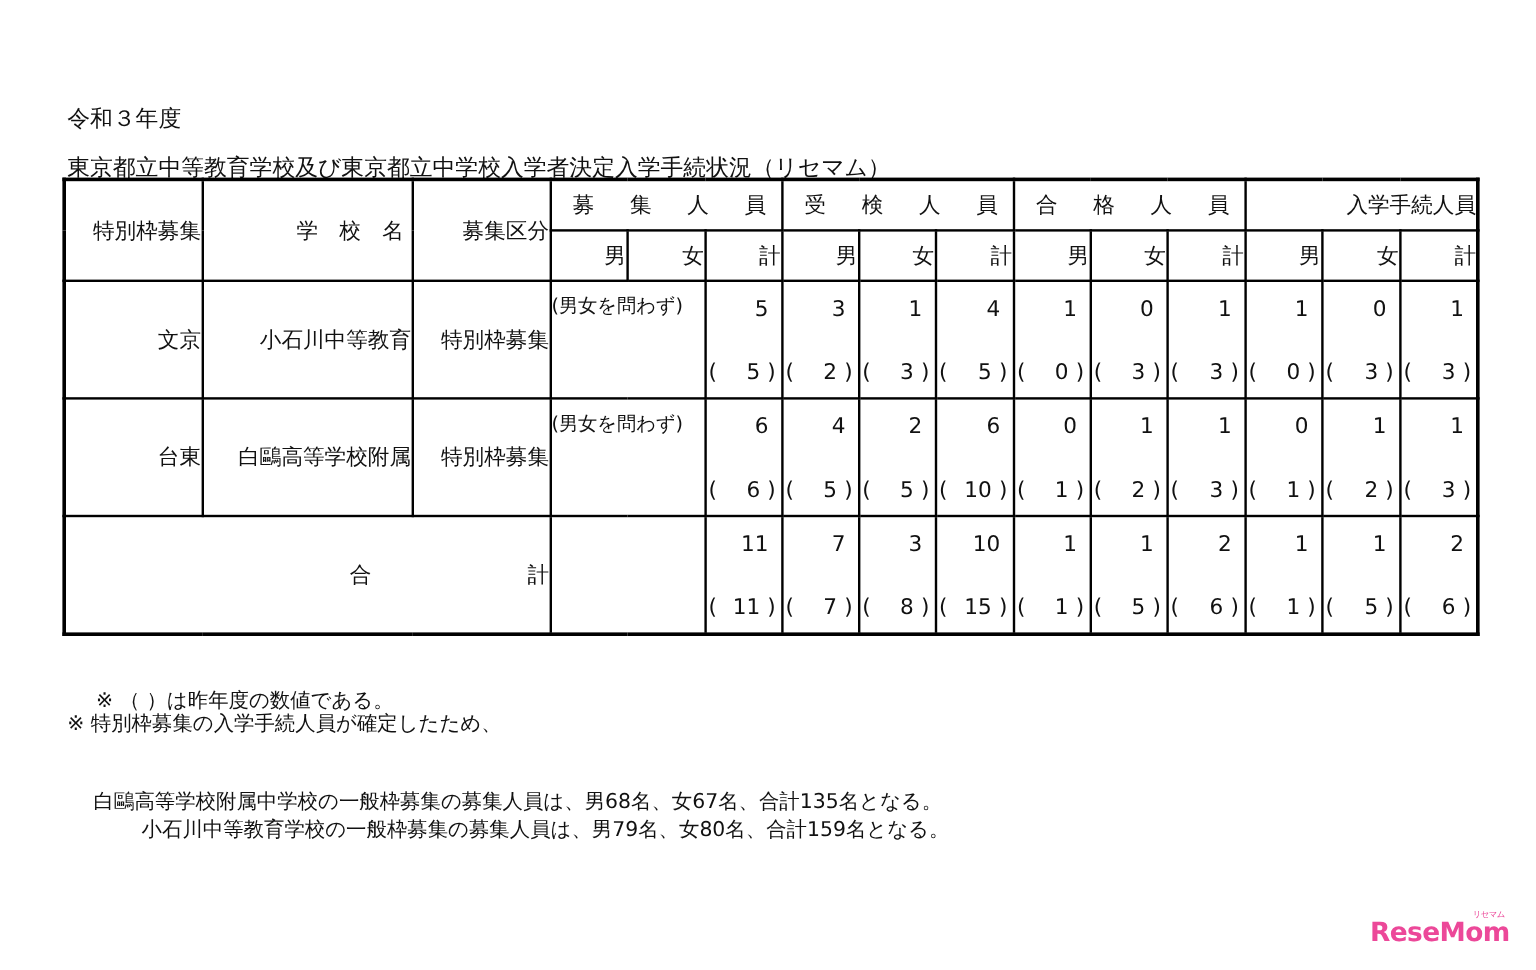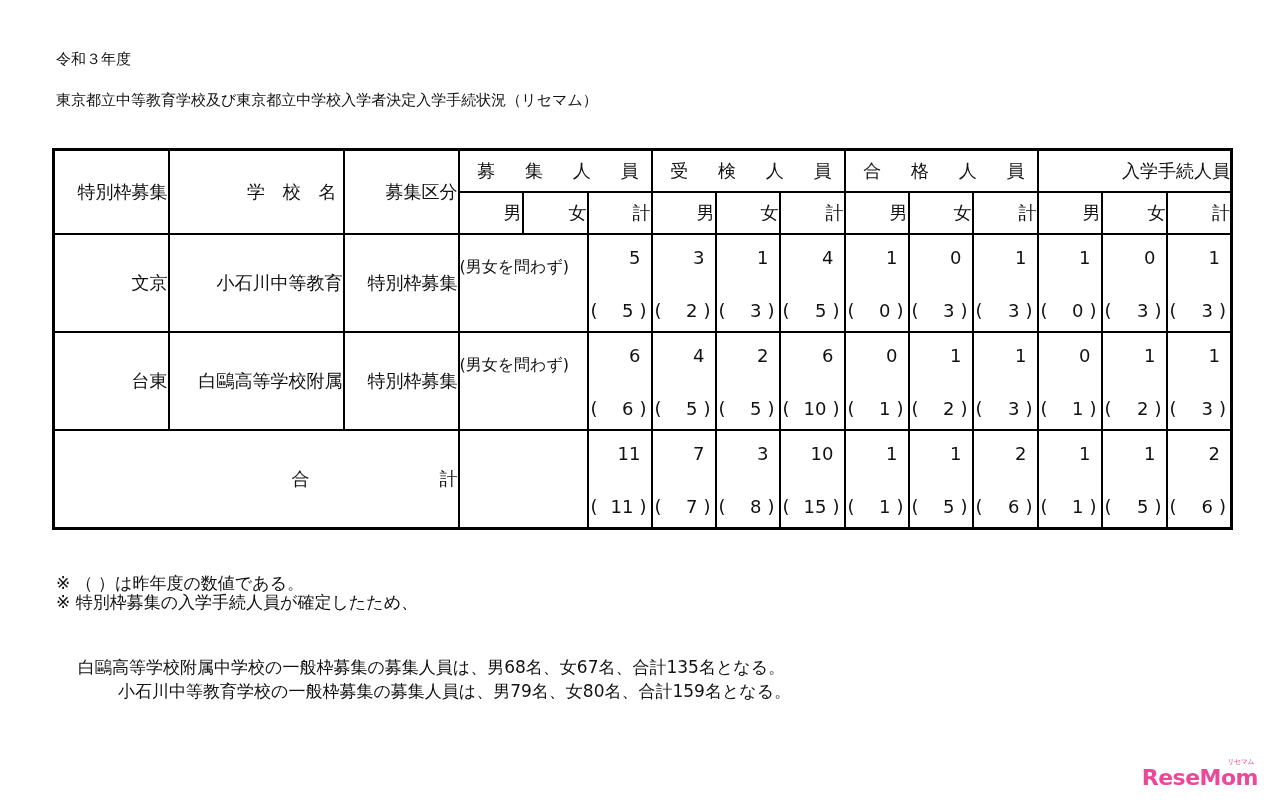--- a/index.html
+++ b/index.html
@@ -1,34 +1,34 @@
 <!DOCTYPE html>
 <html><head>
 <meta charset="utf-8">
 <style>
   html, body { margin:0; padding:0; background:#fff; }
   body { width:1280px; height:808px; position:relative; overflow:hidden;
          font-family:"DejaVu Sans", "Liberation Sans", sans-serif; color:#111; }
-  .line { position:absolute; left:56px; font-size:15px; white-space:nowrap; }
+  .line { position:absolute; left:56px; font-size:19px; white-space:nowrap;margin-top:36px; }
   #year { top:50px; }
   #title { top:91px; }
   table { position:absolute; left:52px; top:148px; border-collapse:collapse;
           table-layout:fixed; font-size:18px; }
   td { border:2px solid #000; padding:0; text-align:right; vertical-align:middle; overflow:hidden; white-space:nowrap; }
   table { border:3px solid #000; }
   .h1 td, .h2 td { height:40px; }
   .hgrp { letter-spacing:12px; }
   .hgrp.nsp { letter-spacing:0;font-family:Liberation Serif, serif; }
   .num { position:relative; height:96px; }
   .num .cur { position:absolute; right:10px; top:12px; }
   .num .prev { position:absolute; left:2px; right:4px; bottom:10px; display:flex; justify-content:space-between; }
   .num .prev .v { margin-left:auto; margin-right:6px; }
-  .any { vertical-align:top; text-align:left; font-size:16px; padding-top:22px; }
+  .any { vertical-align:top; text-align:left; font-size:16px; padding-top:10px; }
   .notes { position:absolute; left:56px; font-size:17px; white-space:nowrap; }
-  #n1 { top:572px; } #n2 { top:591px; } #n3 { top:680px; left:78px;margin-left:40px; } #n4 { top:656px; left:78px; }
+  #n1 { top:572px;margin-left:24px; } #n2 { top:591px; } #n3 { top:680px; left:78px;margin-left:40px; } #n4 { top:656px; left:78px; }
   .logo { position:absolute; right:22px; bottom:18px; font-size:22px; font-weight:bold; color:#ec4899; letter-spacing:-0.5px; }
   .logo small { position:absolute; top:-8px; right:4px; font-size:7px; font-weight:normal; }
 </style>
 </head>
 <body>
 
 <div class="line" id="year">令和３年度</div>
 <div class="line" id="title">東京都立中等教育学校及び東京都立中学校入学者決定入学手続状況（リセマム）</div>
 
 <table>

